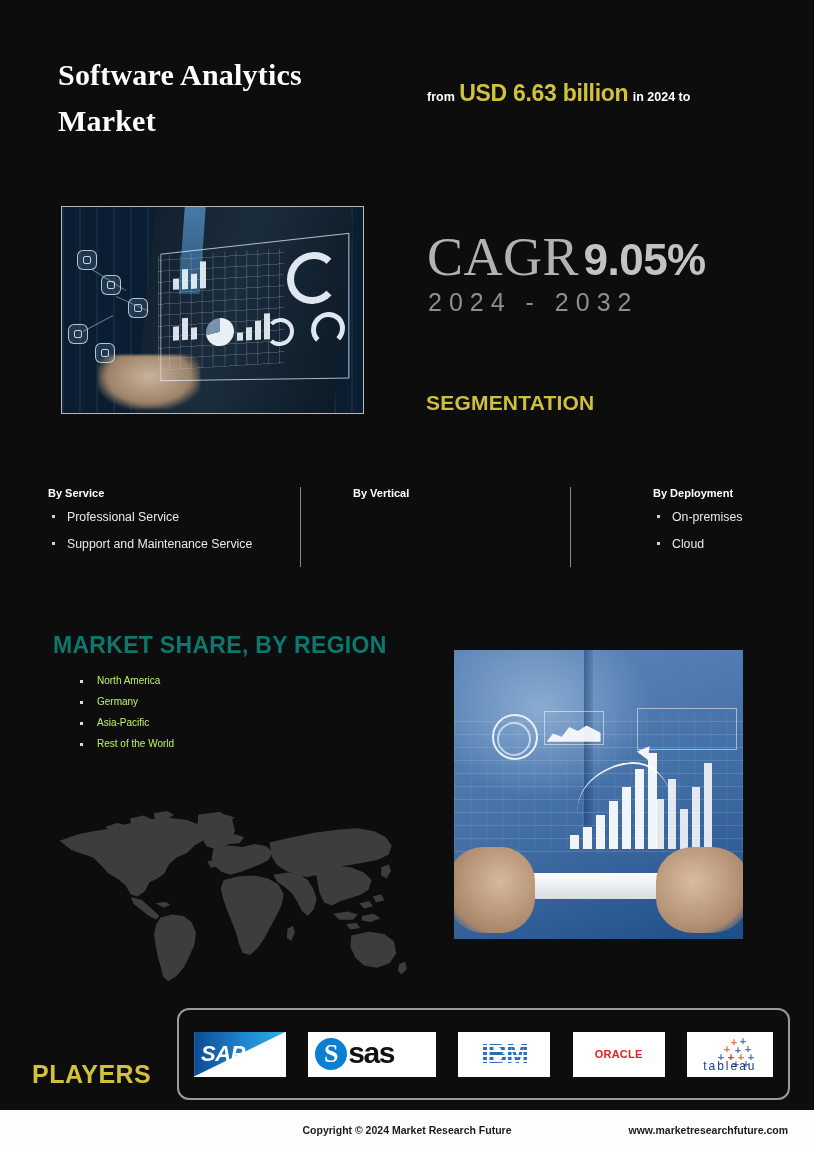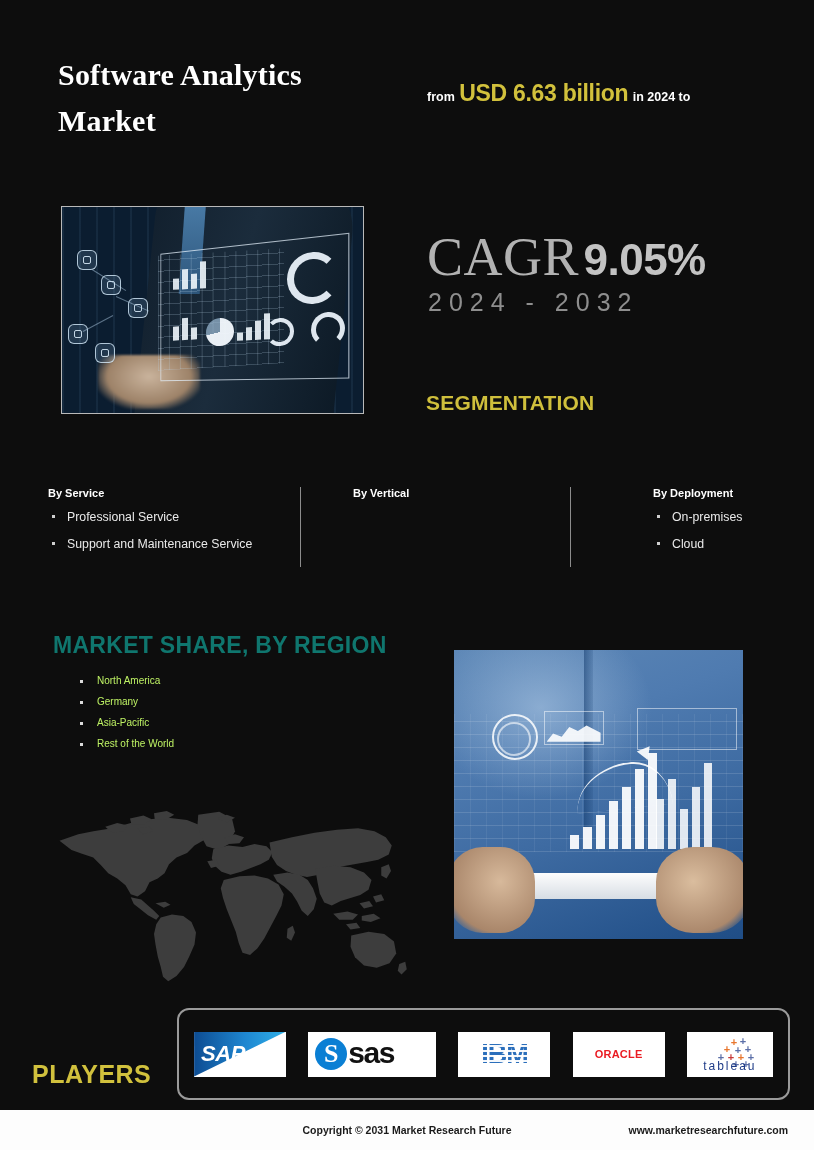--- a/index.html
+++ b/index.html
@@ -544,17 +544,17 @@
       <span class="plus" style="left:41px;top:20px;color:#c73a3a">+</span>
       <span class="plus" style="left:51px;top:20px;color:#e8762d">+</span>
       <span class="plus" style="left:61px;top:20px;color:#5b6fa8">+</span>
       <span class="plus" style="left:46px;top:27px;color:#5b6fa8">+</span>
       <span class="plus" style="left:56px;top:27px;color:#5b6fa8">+</span>
       <div class="txt">tableau</div>
     </div>
   </div>
 
   <div class="footer">
-    <div class="copy">Copyright © 2031 Market Research Future</div>
+    <div class="copy">Copyright © 2024 Market Research Future</div>
     <div class="site">www.marketresearchfuture.com</div>
   </div>
 
 </div>
 
 </body></html>

